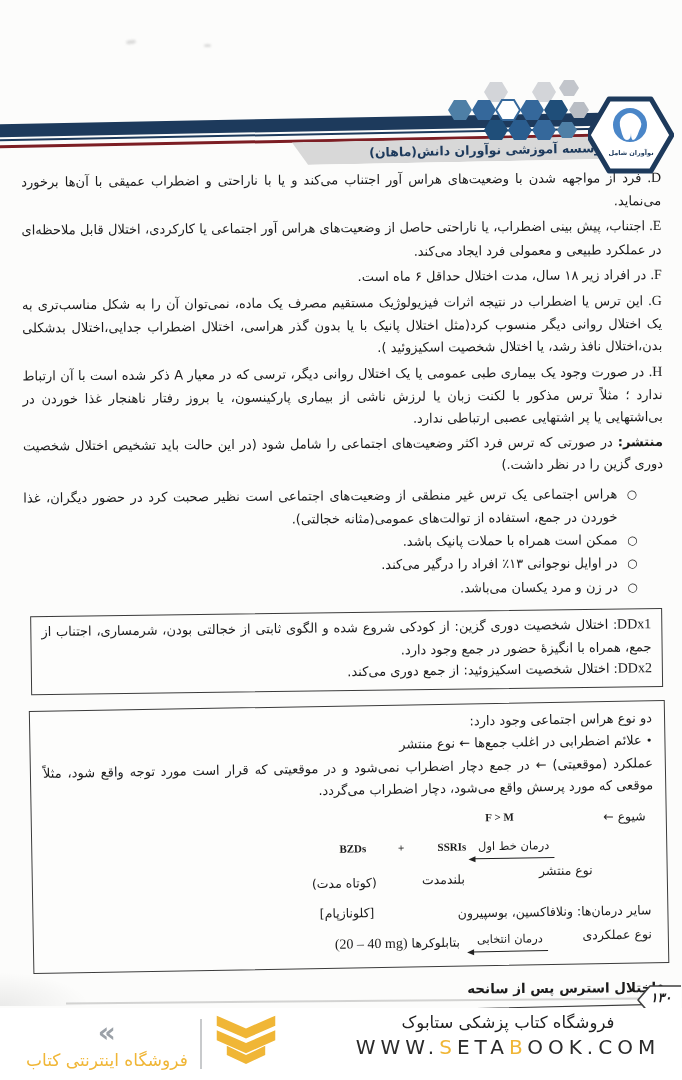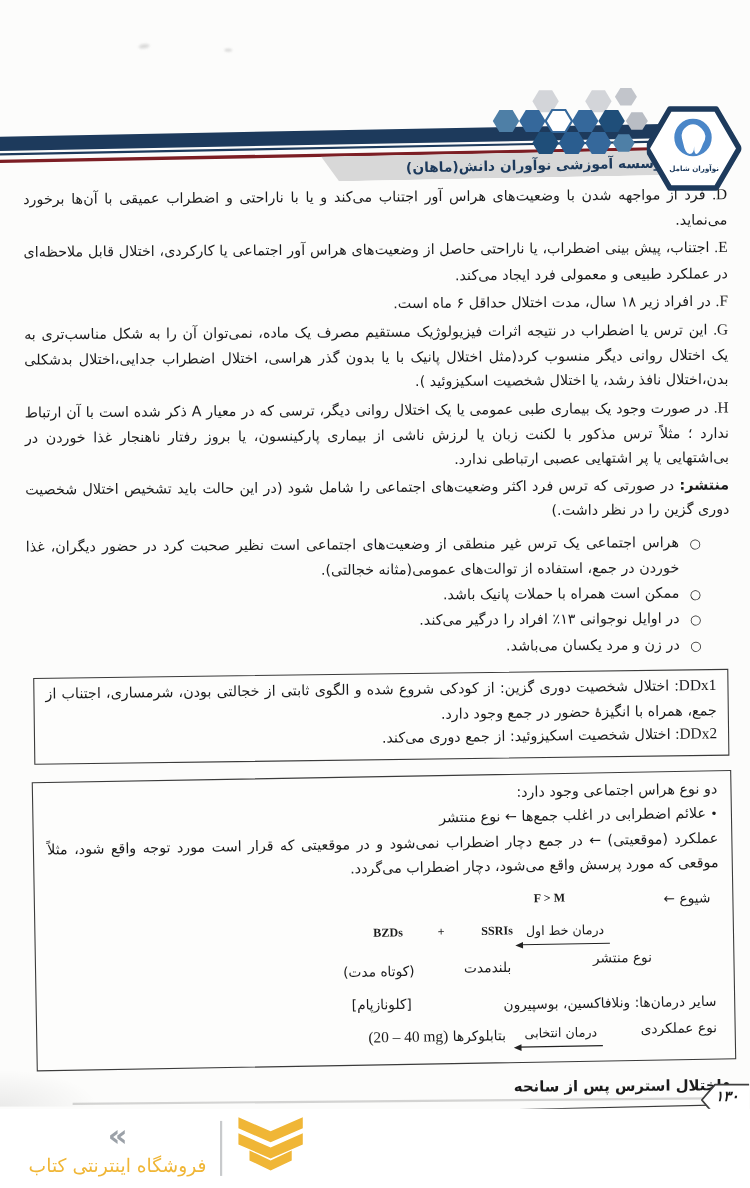--- a/index.html
+++ b/index.html
@@ -183,20 +183,26 @@
   <div class="corner-shade"></div>
   <div class="edge-line"></div>
   <div class="badge">
     <svg width="48" height="34" viewBox="0 0 48 34">
       <path d="M47,3 L16,3 L4,17 L16,31 L47,31" fill="#ffffff" stroke="#3f3f3f" stroke-width="1.6" stroke-linejoin="round"></path>
     </svg>
     <span class="num">۱۳۰</span>
   </div>
 
   <div class="footer">
+    <div class="store">
+      <div class="store-title">فروشگاه کتاب پزشکی ستابوک</div>
+      <div class="store-url">
+        <span>WWW.</span><span class="yellow">S</span><span>ETA</span><span class="yellow">B</span><span>OOK.COM</span>
+      </div>
+    </div>
     <div class="brand">
       <div class="brand-text">
         <div class="wordmark-row">
           <span class="guillemet">«</span>
         </div>
         <div class="brand-sub">فروشگاه اینترنتی کتاب</div>
       </div>
       <div class="divider"></div>
       <svg class="emblem" width="64" height="58" viewBox="0 0 70 62">
         <polygon points="3,0 35,14 67,0 67,11 35,25 3,11" fill="#F0B636"></polygon>

